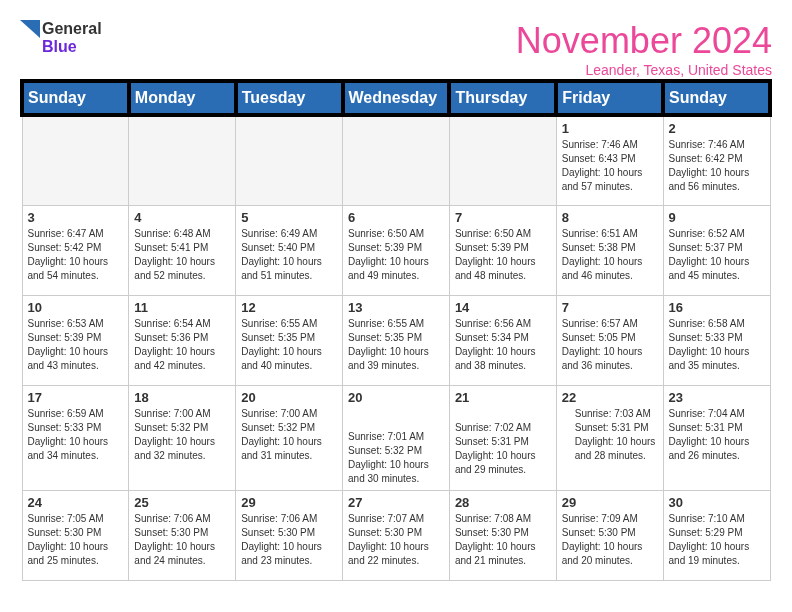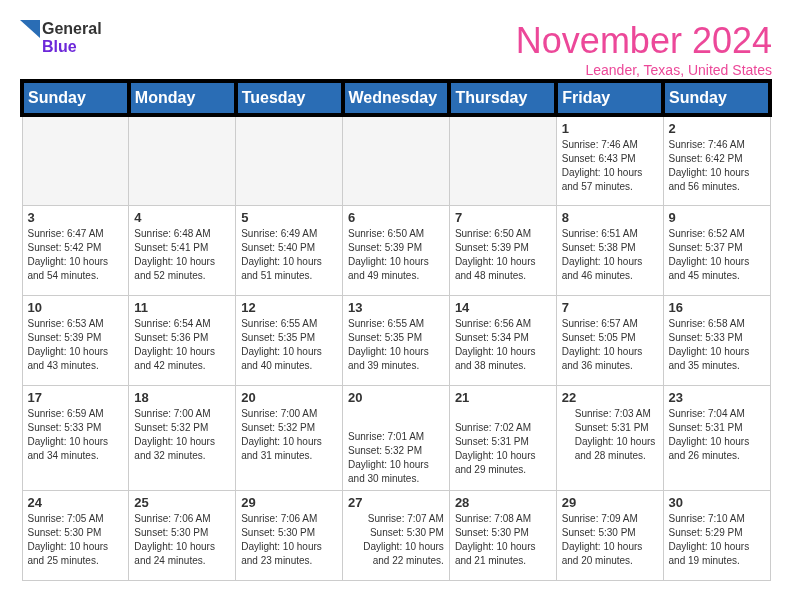--- a/index.html
+++ b/index.html
@@ -296,21 +296,21 @@
         </td>
         <td>
           <span class="day-num">29</span>
           <div class="day-info" style="white-space: pre-line;">Sunrise: 7:06 AM
 Sunset: 5:30 PM
 Daylight: 10 hours
 and 23 minutes.</div>
         </td>
         <td>
           <span class="day-num">27</span>
-          <div class="day-info" style="white-space: pre-line; text-align: right;">Sunrise: 7:07 AM
+          <div class="day-info" style="white-space: pre-line;">Sunrise: 7:07 AM
 Sunset: 5:30 PM
 Daylight: 10 hours
 and 22 minutes.</div>
         </td>
         <td>
           <span class="day-num">28</span>
           <div class="day-info" style="white-space: pre-line;">Sunrise: 7:08 AM
 Sunset: 5:30 PM
 Daylight: 10 hours
 and 21 minutes.</div>

